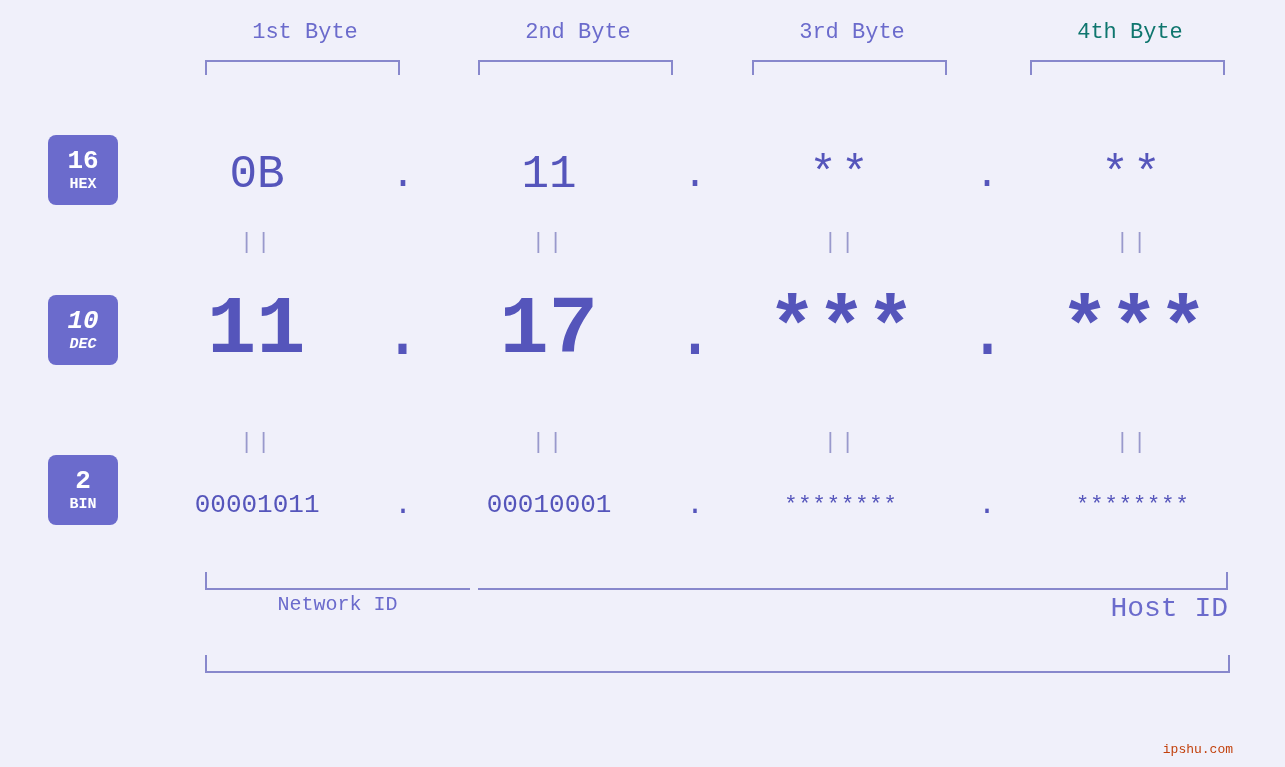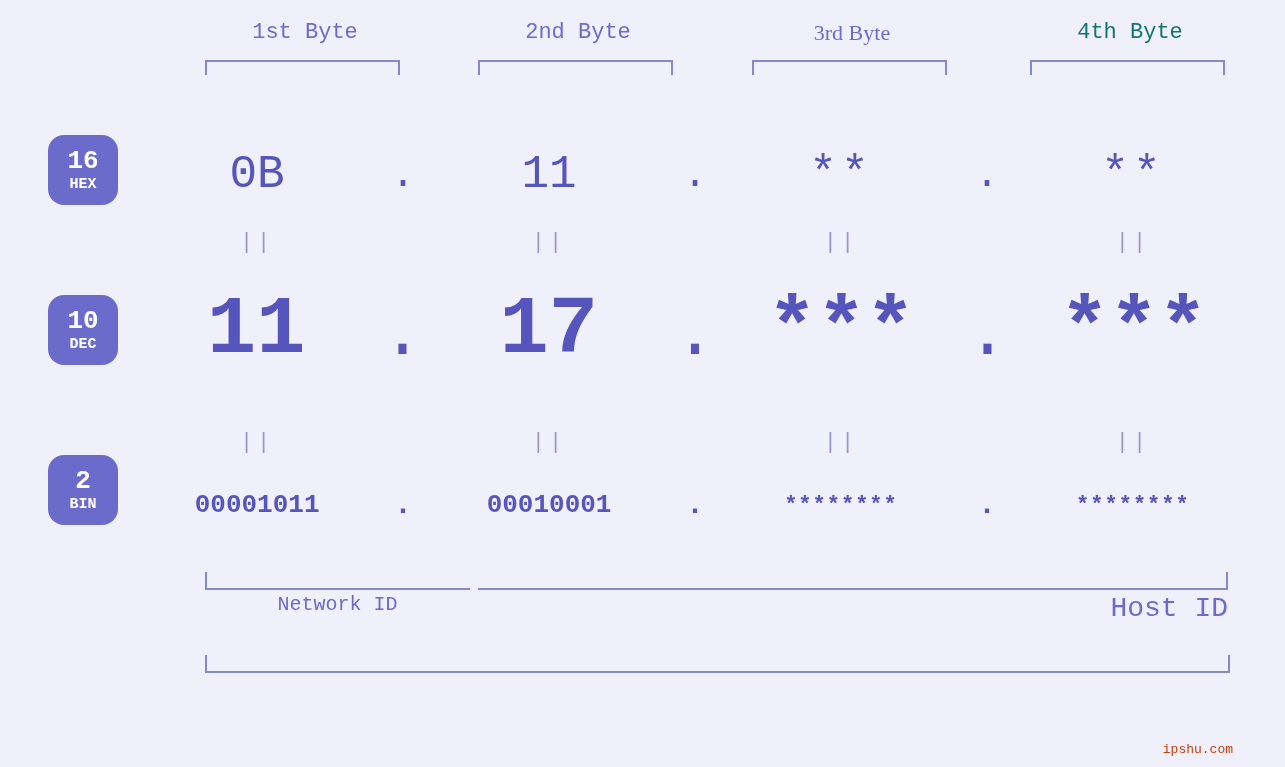--- a/index.html
+++ b/index.html
@@ -18,35 +18,35 @@
       width: 1248px;
       height: 767px;
       background: #f0f0fa;
       position: relative;
       overflow: hidden;
     }
 
     
     .header-1st { position: absolute; top: 20px; left: 205px; width: 200px; text-align: center; color: #6b6bcc; font-size: 22px; font-family: 'Courier New', monospace; }
     .header-2nd { position: absolute; top: 20px; left: 478px; width: 200px; text-align: center; color: #6b6bcc; font-size: 22px; font-family: 'Courier New', monospace; }
-    .header-3rd { position: absolute; top: 20px; left: 752px; width: 200px; text-align: center; color: #6b6bcc; font-size: 22px; font-family: Liberation Serif, serif; }
+    .header-3rd { position: absolute; top: 20px; left: 752px; width: 200px; text-align: center; color: #6b6bcc; font-size: 22px; font-family: Liberation Mono, monospace; }
     .header-4th { position: absolute; top: 20px; left: 1030px; width: 200px; text-align: center; color: #0f766e; font-size: 22px; font-family: 'Courier New', monospace; }
 
     
     .brk { position: absolute; top: 60px; height: 20px; }
     .brk-line { border-left: 2px solid #8888cc; border-right: 2px solid #8888cc; border-top: 2px solid #8888cc; height: 15px; }
     .brk1 { left: 205px; width: 195px; }
     .brk2 { left: 478px; width: 195px; }
     .brk3 { left: 752px; width: 195px; }
     .brk4 { left: 1030px; width: 195px; }
 
     
-    .badge { position: absolute; background: #6b6bcc; color: white; width: 70px; height: 70px; border-radius: 16px; display: flex; flex-direction: column; align-items: center; justify-content: center; left: 48px; }
+    .badge { position: absolute; background: #6b6bcc; color: white; width: 70px; height: 70px; border-radius: 8px; display: flex; flex-direction: column; align-items: center; justify-content: center; left: 48px; }
     .badge-hex { top: 135px; }
-    .badge-dec { top: 295px; }
+    .badge-dec { top: 295px; font-style: italic; }
     .badge-bin { top: 455px; }
     .badge-num { font-size: 26px; font-weight: bold; line-height: 1.1; font-family: 'Courier New', monospace; }
     .badge-lbl { font-size: 15px; font-weight: bold; font-family: 'Courier New', monospace; }
 
     
     .hex-row { position: absolute; top: 130px; left: 130px; width: 1130px; height: 90px; display: flex; align-items: center; }
     .v { font-family: 'Courier New', monospace; color: #5555bb; }
     .v-hex { font-size: 46px; }
     .v-dec { font-size: 82px; font-weight: bold; }
     .v-bin { font-size: 26px; }
@@ -63,21 +63,21 @@
     .eq-row { position: absolute; left: 130px; width: 1130px; display: flex; align-items: center; }
     .eq-hex { top: 230px; }
     .eq-dec { top: 430px; }
     .eq-cell { width: 270px; display: flex; align-items: center; justify-content: center; color: #9999cc; font-size: 22px; font-family: 'Courier New', monospace; letter-spacing: 4px; }
     .eq-dot-cell { width: 40px; }
 
     
     .dec-row { position: absolute; top: 270px; left: 130px; width: 1130px; height: 120px; display: flex; align-items: center; }
 
     
-    .bin-row { position: absolute; top: 460px; left: 130px; width: 1130px; height: 90px; display: flex; align-items: center; font-weight: bold; }
+    .bin-row { position: absolute; top: 460px; left: 130px; width: 1130px; height: 90px; display: flex; align-items: center; }
 
     
     .net-brk { position: absolute; top: 572px; left: 205px; width: 265px; height: 18px; border-left: 2px solid #8888cc; border-bottom: 2px solid #8888cc; }
     .host-brk { position: absolute; top: 572px; left: 478px; width: 750px; height: 18px; border-right: 2px solid #8888cc; border-bottom: 2px solid #8888cc; }
 
     
     .net-lbl { position: absolute; top: 593px; left: 205px; width: 265px; text-align: center; color: #6b6bcc; font-size: 20px; font-family: 'Courier New', monospace; }
     .host-lbl { position: absolute; top: 593px; left: 478px; width: 750px; text-align: right; color: #6b6bcc; font-size: 28px; font-family: 'Courier New', monospace; }
 
     

